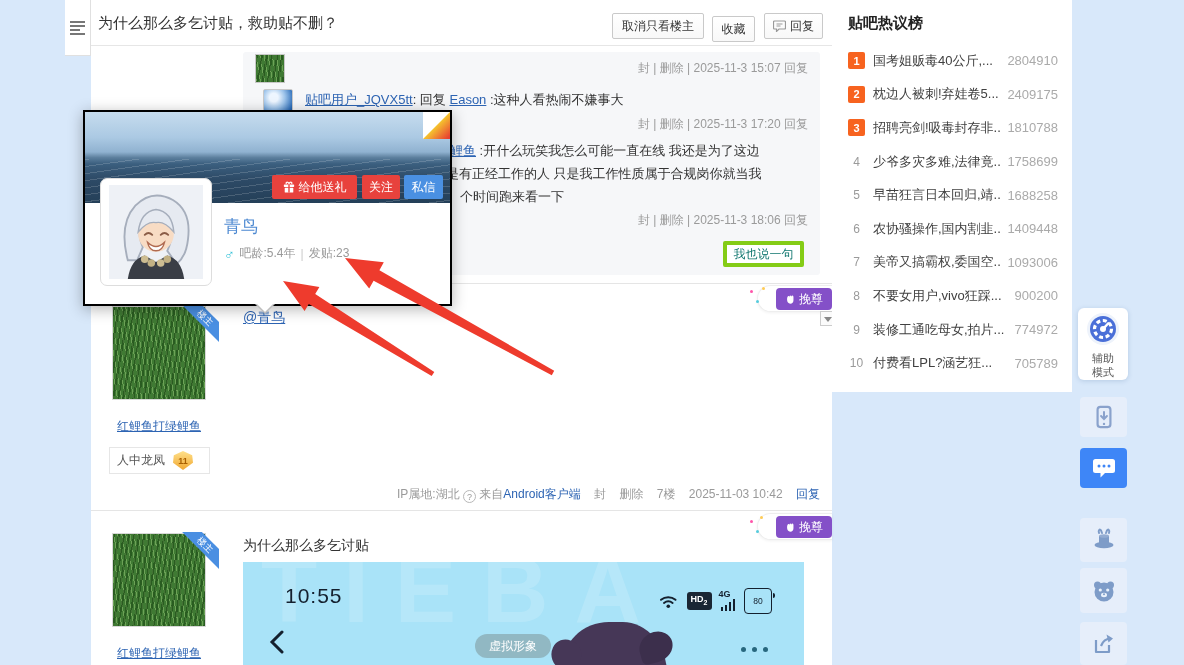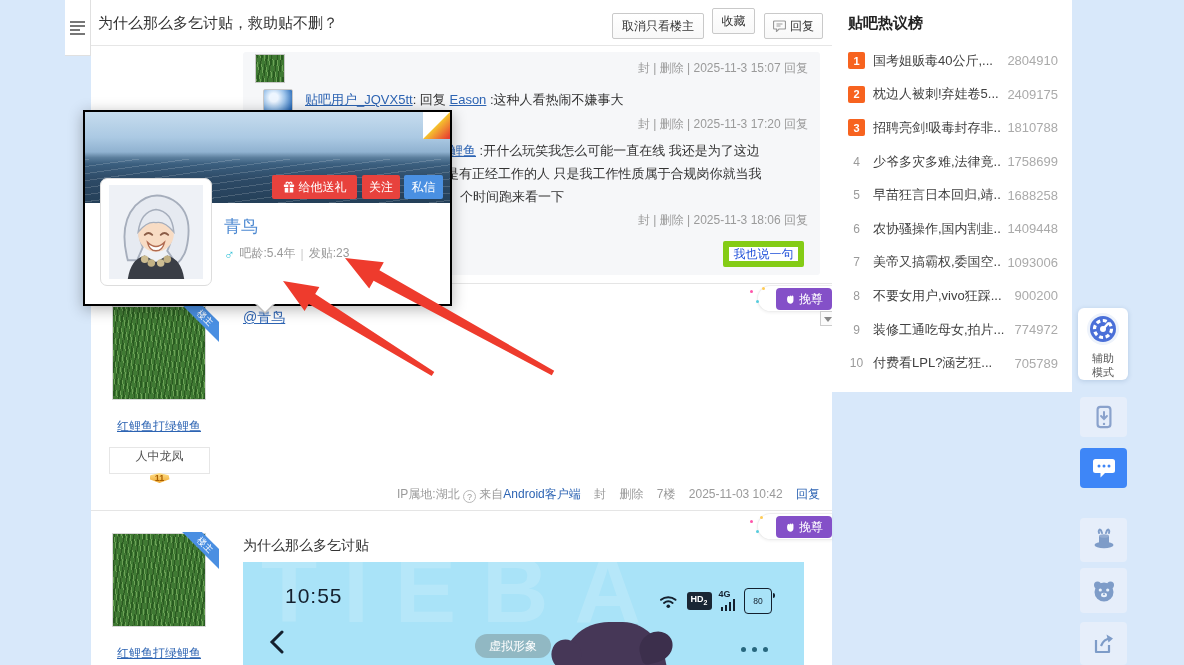--- a/index.html
+++ b/index.html
@@ -17,37 +17,37 @@
   .menu-lines i:nth-child(1){width:15px;} .menu-lines i:nth-child(2){width:15px;}
   .menu-lines i:nth-child(3){width:10px;} .menu-lines i:nth-child(4){width:15px;}
 
   .hdr { position:absolute; left:0; top:0; width:741px; height:46px; background:#fff;
          border-bottom:1px solid #e6e6e6; }
   .hdr-title { position:absolute; left:7px; top:14px; font-size:15px; color:#333; }
   .btn { position:absolute; height:26px; border:1px solid #c9c9c9; border-radius:2px;
          background:linear-gradient(#fff,#f8f8f8); font-size:12px; color:#333;
          display:flex; align-items:center; justify-content:center; cursor:pointer; }
   .btn-cancel { left:521px; top:13px; width:92px; }
-  .btn-fav    { left:621px; top:8px; width:43px; }
+  .btn-fav    { left:621px; top:16px; width:43px; }
   .btn-reply  { left:673px; top:13px; width:59px; gap:4px; }
 
   
   .cbox { position:absolute; left:152px; top:52px; width:577px; height:223px;
           background:#f6f7f9; border-radius:3px; }
   .cmeta { position:absolute; right:12px; font-size:12px; color:#9a9a9a; }
   .avatar-sm { position:absolute; width:30px; height:29px; border:1px solid #c8c8c8; }
   .grass { background:#3f7a33;
      background-image:repeating-linear-gradient(100deg, rgba(15,55,10,.45) 0 2px, transparent 2px 5px),
                       repeating-linear-gradient(80deg, rgba(215,255,170,.30) 0 1px, transparent 1px 4px); }
   .sphere { background:radial-gradient(circle at 35% 28%, #eef6ff 0 16%, #9cc3ea 42%, #2b6cb8 75%, #123f77 100%); }
   .ctext { position:absolute; font-size:13px; color:#333; white-space:nowrap; }
   .link { color:#2d64b3; text-decoration:none; cursor:pointer; }
   .u { text-decoration:underline; }
   .say-btn { position:absolute; left:480px; top:189px; width:81px; height:26px; background:#fff;
-             border:6px solid #84cc16; border-radius:2px; font-size:12px; color:#1d4ed8;
+             border:4px solid #84cc16; border-radius:2px; font-size:12px; color:#0f766e;
              display:flex; align-items:center; justify-content:center; cursor:pointer; }
 
   
   .divider { position:absolute; left:0; width:741px; height:1px; background:#e5e5e5; }
   .avatar-lg { position:absolute; left:21px; width:94px; height:94px; border:1px solid #d8d8d8; }
   .lz-ribbon { position:absolute; top:-2px; right:-14px; width:40px; height:40px; overflow:hidden; }
   .lz-ribbon span { position:absolute; display:block; width:56px; background:#4a8fe2; color:#fff;
                     font-size:9px; text-align:center; line-height:14px;
                     transform:rotate(45deg); top:6px; right:-14px; }
   .uname { position:absolute; left:11px; width:114px; text-align:center; font-size:12px; }
@@ -222,21 +222,21 @@
     <div class="caret-btn" style="top:311px;">
         <i></i>
       </div>
 
     <div class="avatar-lg grass" style="top:306px;">
       <div class="lz-ribbon">
           <span>楼主</span>
         </div>
     </div>
     <a class="uname link u" style="top:418px;">红鲤鱼打绿鲤鱼</a>
-    <div class="lvbox" style="top:447px;flex-direction:column;">
+    <div class="lvbox" style="top:447px;">
       <span class="lvname">人中龙凤</span>
       <span class="lvicon">11</span>
     </div>
 
     <div class="ctext" style="left:152px; top:309px; font-size:14px;"><span class="link u">@青鸟</span></div>
 
     <div class="iprow">
       <span>IP属地:湖北</span>
       <span class="qmark">?</span>
       <span>来自</span><span class="link">Android客户端</span>

